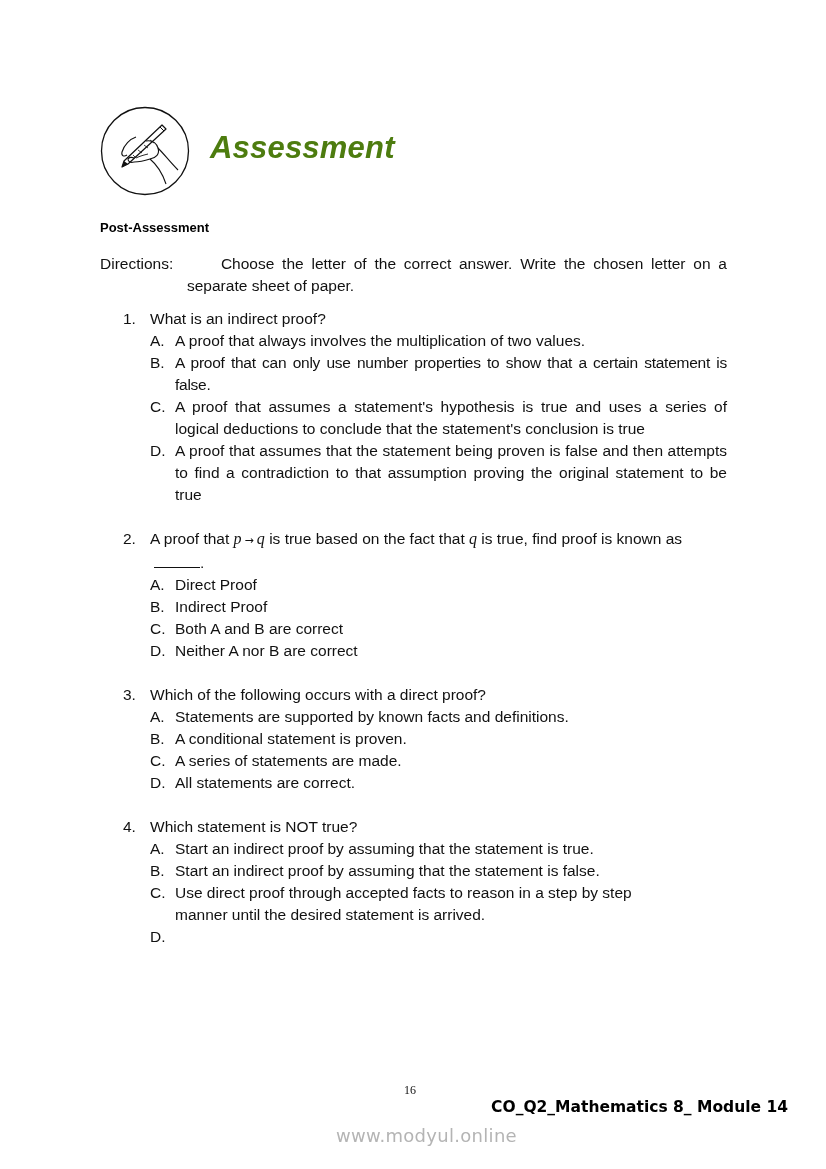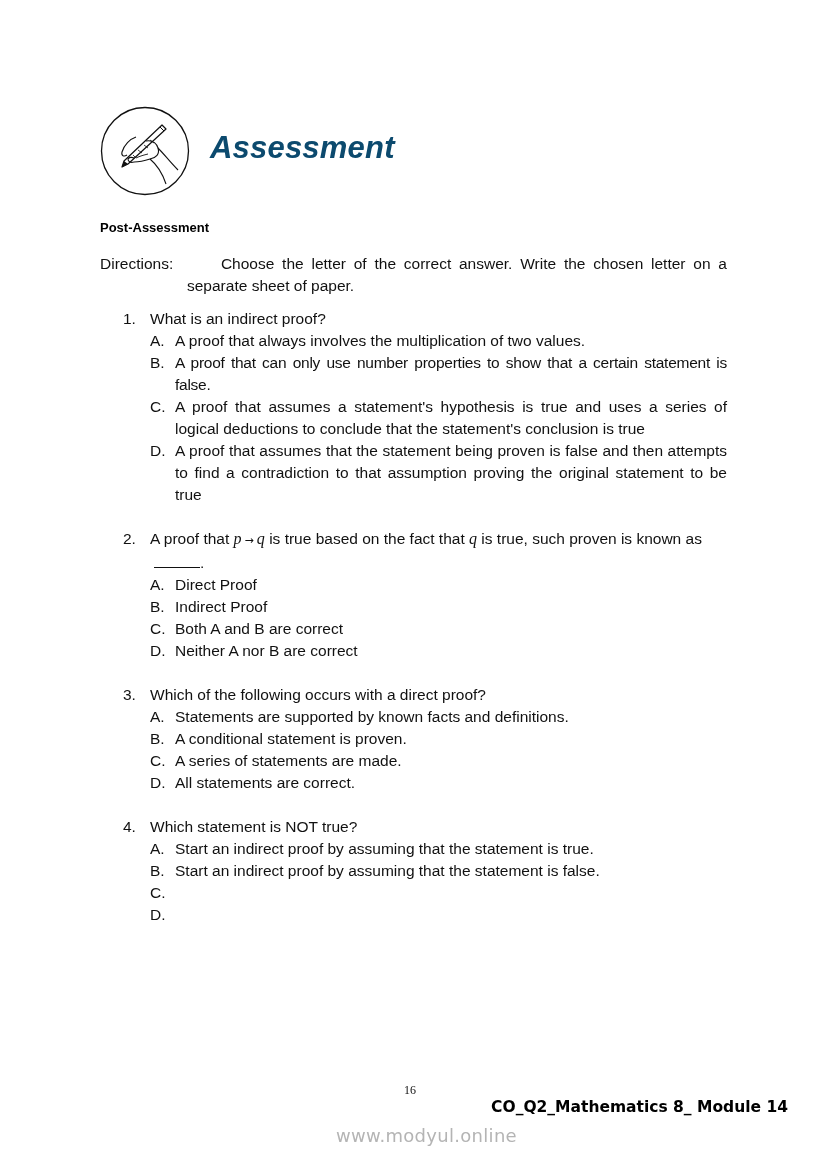--- a/index.html
+++ b/index.html
@@ -27,21 +27,21 @@
       height: 90px;
     }
     .title {
       position: absolute;
       left: 210px;
       top: 130px;
       font-family: "Liberation Sans", sans-serif;
       font-weight: bold;
       font-style: italic;
       font-size: 31px;
-      color: #0c4a6e;
+      color: #4d7c0f;
       letter-spacing: 0.2px;
     }
     .section-title {
       position: absolute;
       left: 100px;
       top: 220px;
       font-weight: bold;
       font-size: 13px;
       color: #000;
     }
@@ -202,21 +202,21 @@
   </div>
 
   <div class="question">
     <div class="q-stem">
       <span class="q-num">2.</span>
       <span class="q-text">
         <span>A proof that</span>
         <span class="math">p</span><span class="arrow">→</span><span class="math">q</span>
         <span>is true based on the fact that</span>
         <span class="math">q</span>
-        <span>is true, such proven is known as</span><span class="blank"></span><span>.</span>
+        <span>is true, find proof is known as</span><span class="blank"></span><span>.</span>
       </span>
     </div>
     <div class="options">
       <div class="option">
         <span class="opt-letter">A.</span>
         <span class="opt-text nojust">Direct Proof</span>
       </div>
       <div class="option">
         <span class="opt-letter">B.</span>
         <span class="opt-text nojust">Indirect Proof</span>
@@ -266,20 +266,21 @@
       <div class="option">
         <span class="opt-letter">A.</span>
         <span class="opt-text nojust">Start an indirect proof by assuming that the statement is true.</span>
       </div>
       <div class="option">
         <span class="opt-letter">B.</span>
         <span class="opt-text nojust">Start an indirect proof by assuming that the statement is false.</span>
       </div>
       <div class="option">
         <span class="opt-letter">C.</span>
+        <span class="opt-text nojust" style="max-width:500px;">Use direct proof through accepted facts to reason in a step by step manner until the desired statement is arrived.</span>
       </div>
       <div class="option">
         <span class="opt-letter">D.</span>
       </div>
     </div>
   </div>
 
 </div>
 
 <div class="page-num">16</div>

